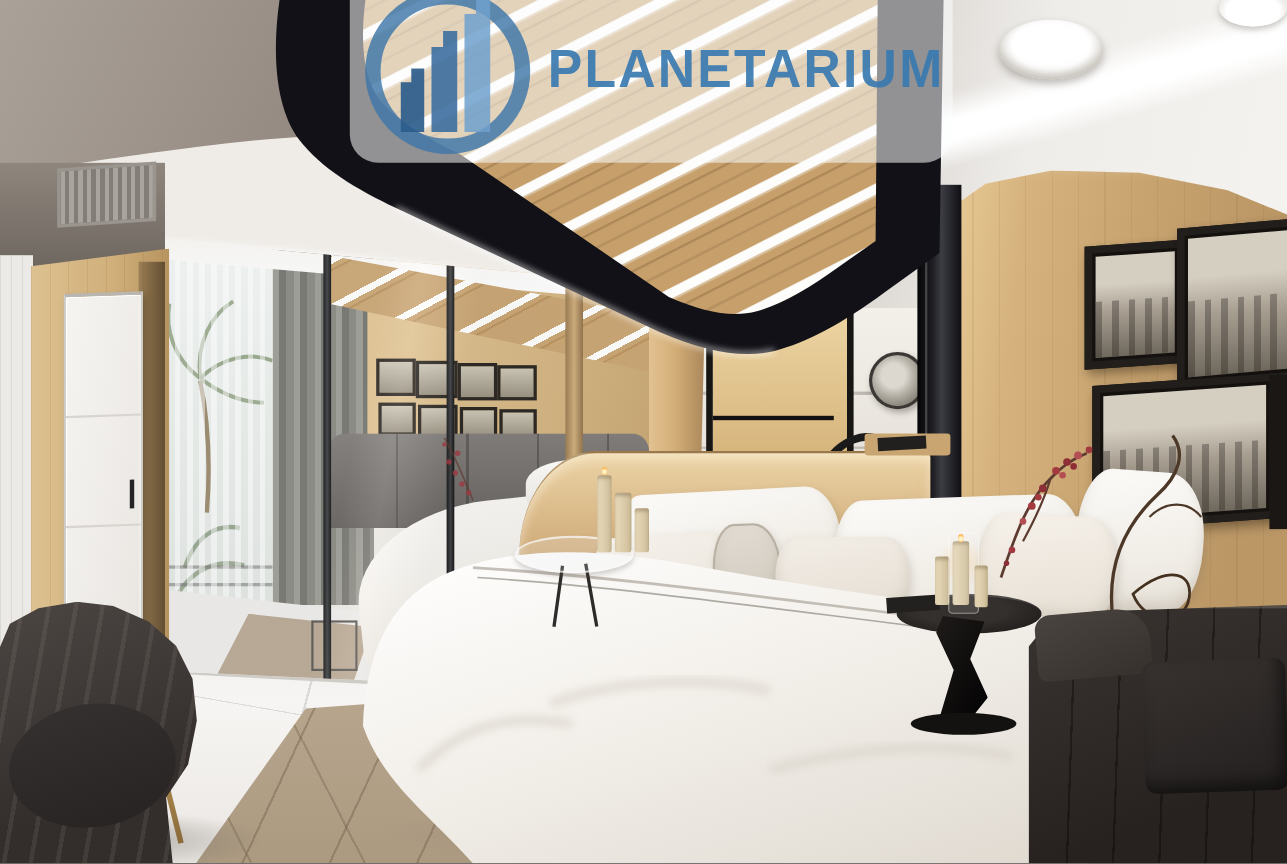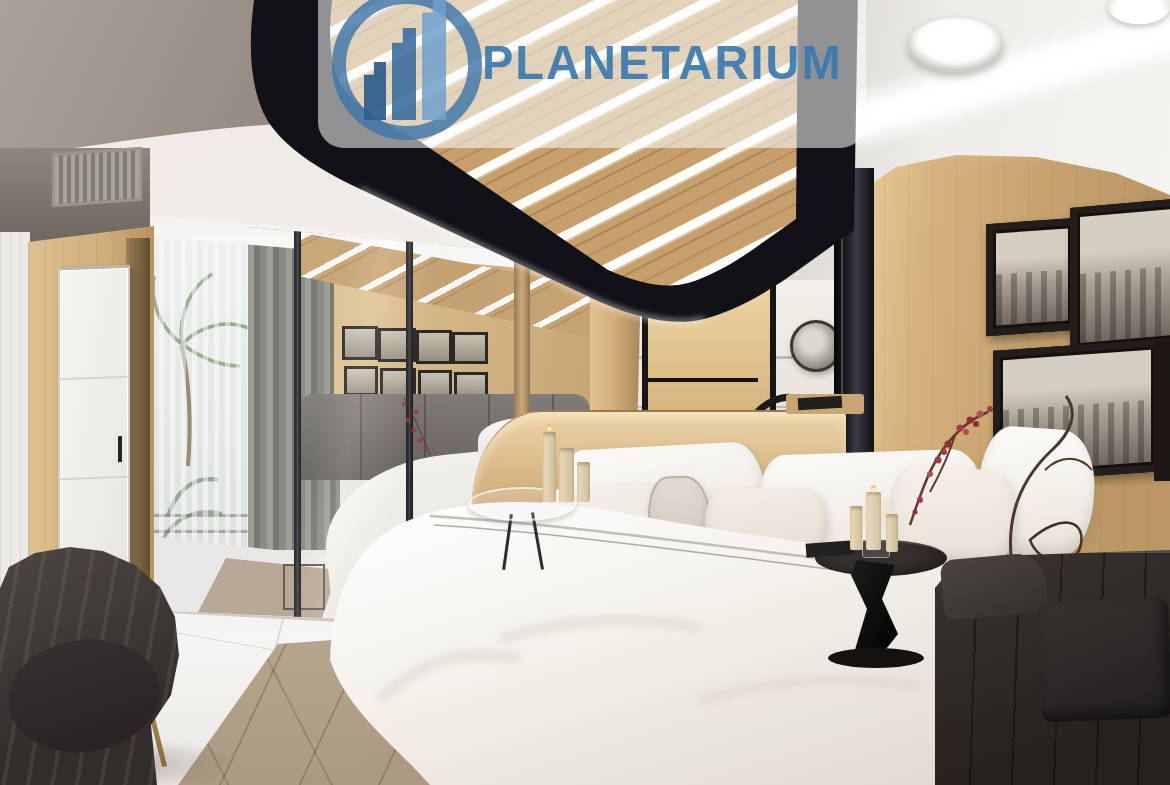--- a/index.html
+++ b/index.html
@@ -227,21 +227,21 @@
     background:rgba(252,253,253,0.55);display:flex;align-items:center;padding-left:14px;box-sizing:border-box;}
   .logo{position:relative;width:150px;height:150px;margin-top:10px;flex:0 0 auto;}
   .logo .ring{position:absolute;inset:0;border-radius:50%;border:14px solid rgba(62,118,168,0.82);}
   .logo .bar{position:absolute;bottom:20px;}
   .logo .b1{left:32px;width:22px;height:58px;background:rgba(44,92,140,.92);
     clip-path:polygon(0% 22%,45% 22%,45% 0%,100% 0%,100% 100%,0% 100%);}
   .logo .b2{left:60px;width:24px;height:92px;background:rgba(60,110,160,.90);
     clip-path:polygon(0% 16%,45% 16%,45% 0%,100% 0%,100% 100%,0% 100%);}
   .logo .b3{left:90px;width:24px;height:122px;background:rgba(110,160,205,.85);
     clip-path:polygon(0% 12%,45% 12%,45% 0%,100% 0%,100% 100%,0% 100%);}
-  .wm-text{margin-top:2px;}
+  .wm-text{margin-left:16px;margin-top:2px;}
   .brand{font-size:47px;font-weight:bold;letter-spacing:2px;color:rgba(58,122,176,.92);
     transform:scaleY(1.04);transform-origin:left center;white-space:nowrap;}
   .tagline{font-size:17px;letter-spacing:6.4px;color:rgba(80,76,72,.92);margin-top:7px;white-space:nowrap;}
 </style>
 </head>
 <body>
 
 <div class="canvas">
 
   <div class="abs ceil-left"></div>

